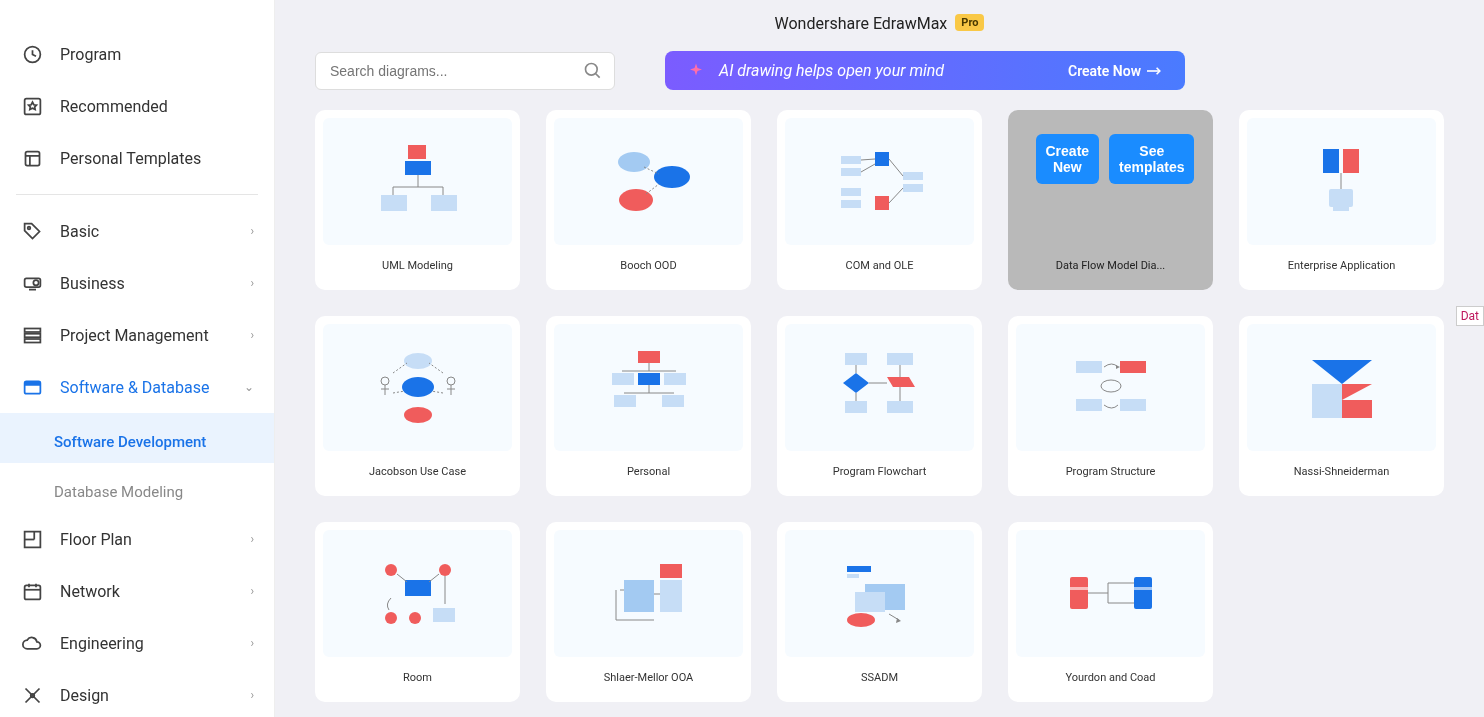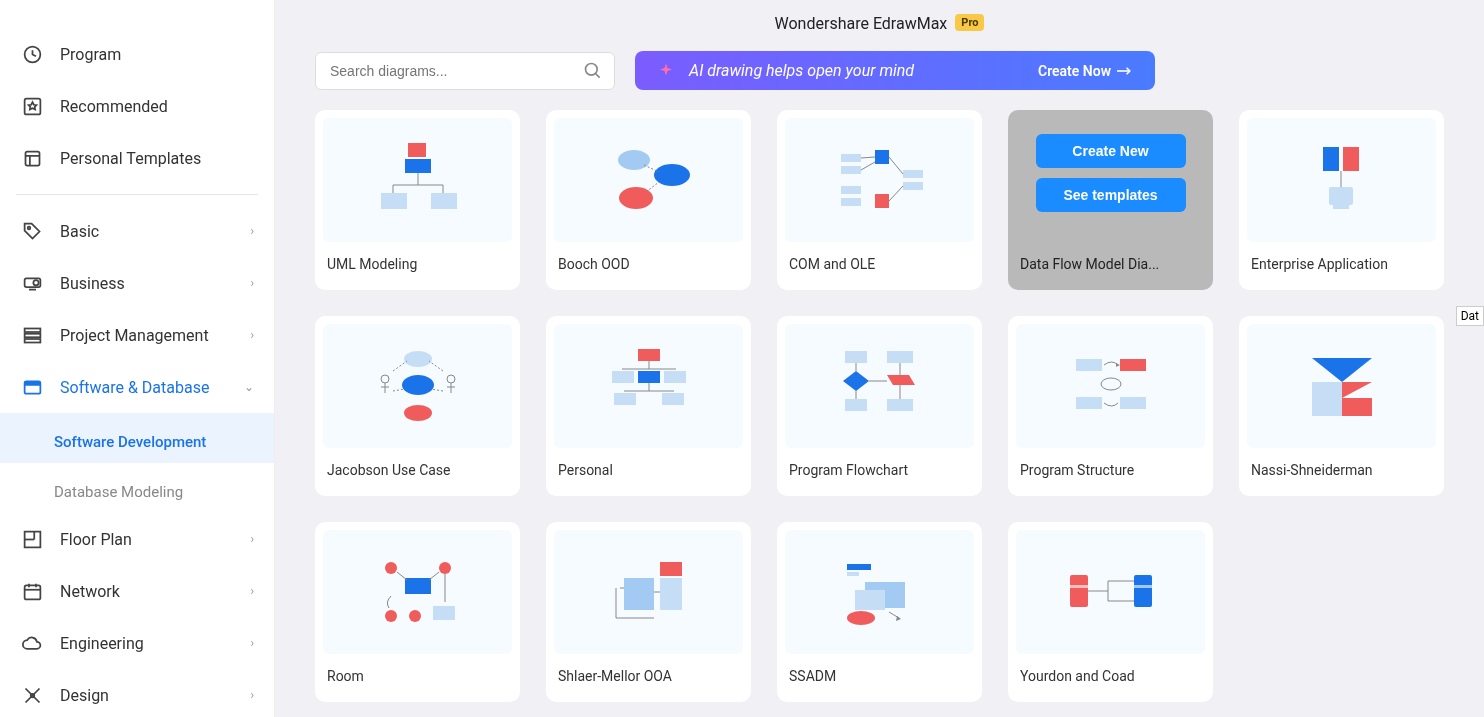--- a/index.html
+++ b/index.html
@@ -85,21 +85,21 @@
   color: #4a3a00;
   font-size: 11px;
   font-weight: 700;
   padding: 2px 6px;
   border-radius: 4px;
 }
 .toolbar {
   display: flex;
   align-items: center;
   padding: 10px 40px 20px;
-  gap: 20px;
+  gap: 50px;
 }
 .search-box {
   flex: 0 0 300px;
   position: relative;
 }
 .search-box input {
   width: 100%;
   padding: 10px 40px 10px 14px;
   border: 1px solid #ddd;
   border-radius: 6px;
@@ -153,40 +153,41 @@
   flex: 1;
   background: #f6fbff;
   border-radius: 6px;
   display: flex;
   align-items: center;
   justify-content: center;
   margin-bottom: 8px;
   overflow: hidden;
 }
 .card .label {
-  font-size: 14px;
+  font-size: 11px;
   color: #333;
   padding: 6px 4px 10px;
+  text-align: center;
   white-space: nowrap;
   overflow: hidden;
   text-overflow: ellipsis;
   width: 100%;
 }
 .card.hovered {
   background: #b9b9b9;
 }
 .card.hovered .thumb { background: transparent; }
 .card.hovered .label { color: #222; }
 .hover-btns {
   position: absolute;
   top: 24px;
   left: 50%;
   transform: translateX(-50%);
   display: flex;
-  flex-direction: column;
+  flex-direction: row;
   gap: 10px;
   width: 150px;
 }
 .hover-btns button {
   background: #1a8cff;
   color: #fff;
   border: none;
   border-radius: 6px;
   padding: 9px 10px;
   font-size: 14px;
@@ -194,21 +195,21 @@
   cursor: pointer;
 }
 .tooltip-clip {
   position: absolute;
   right: 0;
   top: 306px;
   background: #fff;
   border: 1px solid #ccc;
   padding: 2px 4px;
   font-size: 12px;
-  color: #000000;
+  color: #be185d;
 }
 svg { display: block; }
 </style>
 </head>
 <body>
 
 <div class="sidebar">
   <div id="side-top">
       <div class="side-item">
         <span class="icon">

